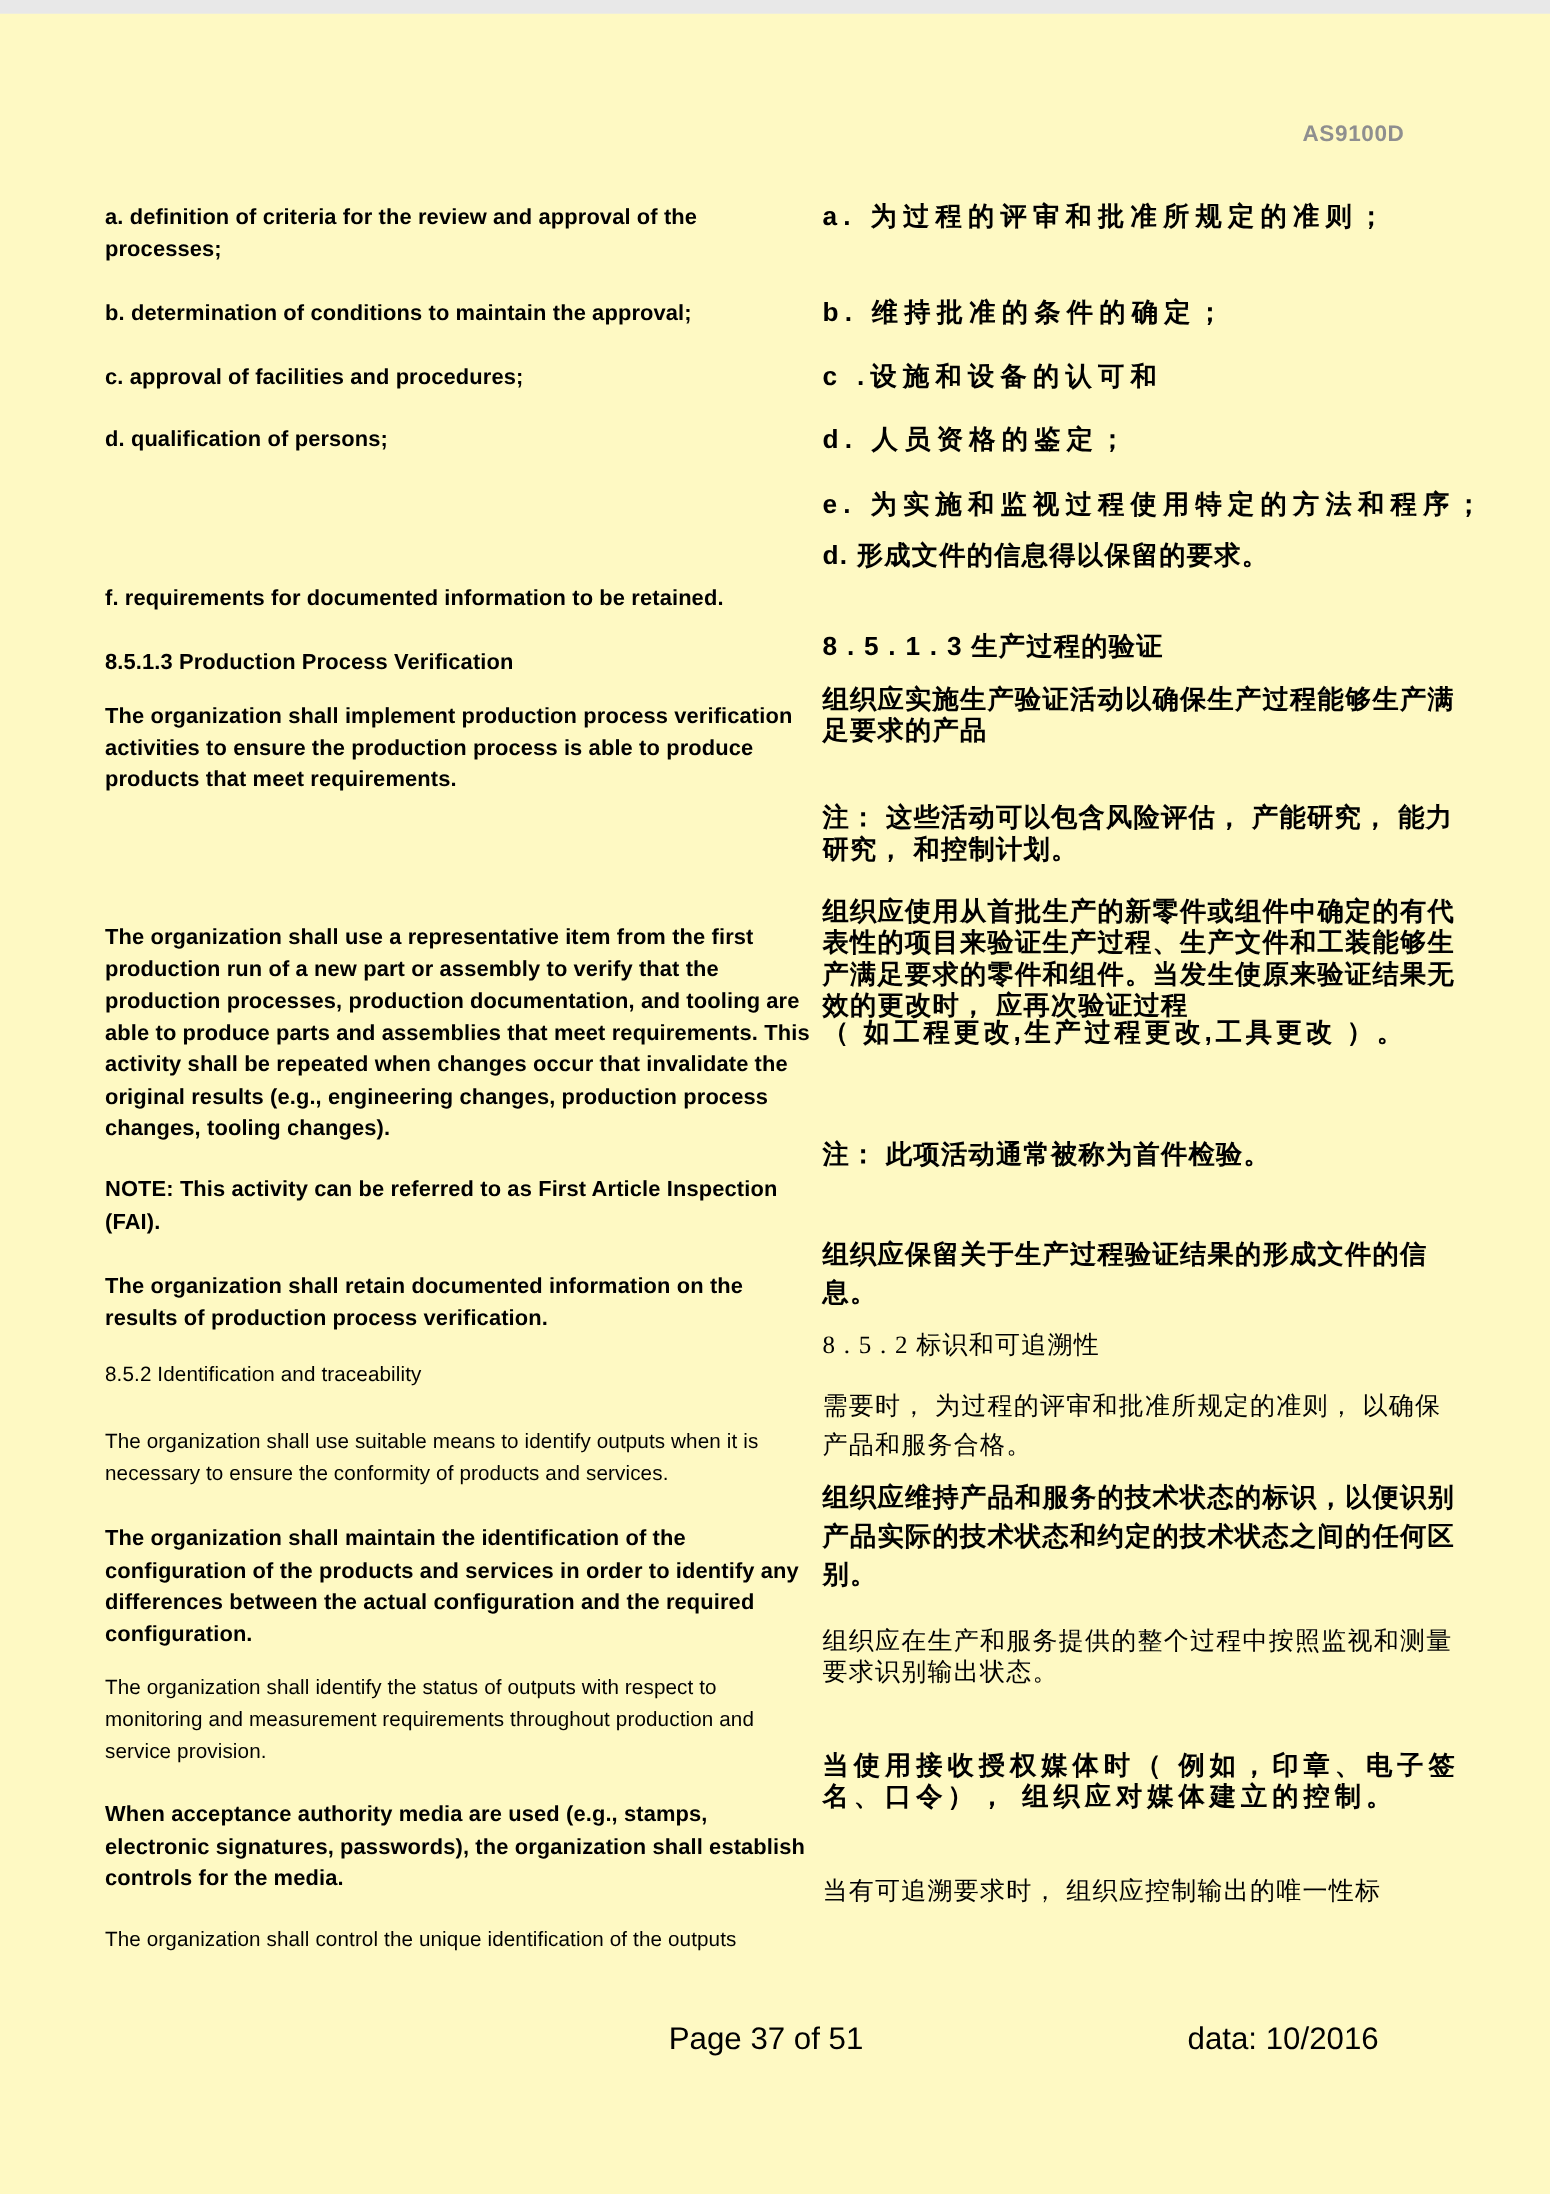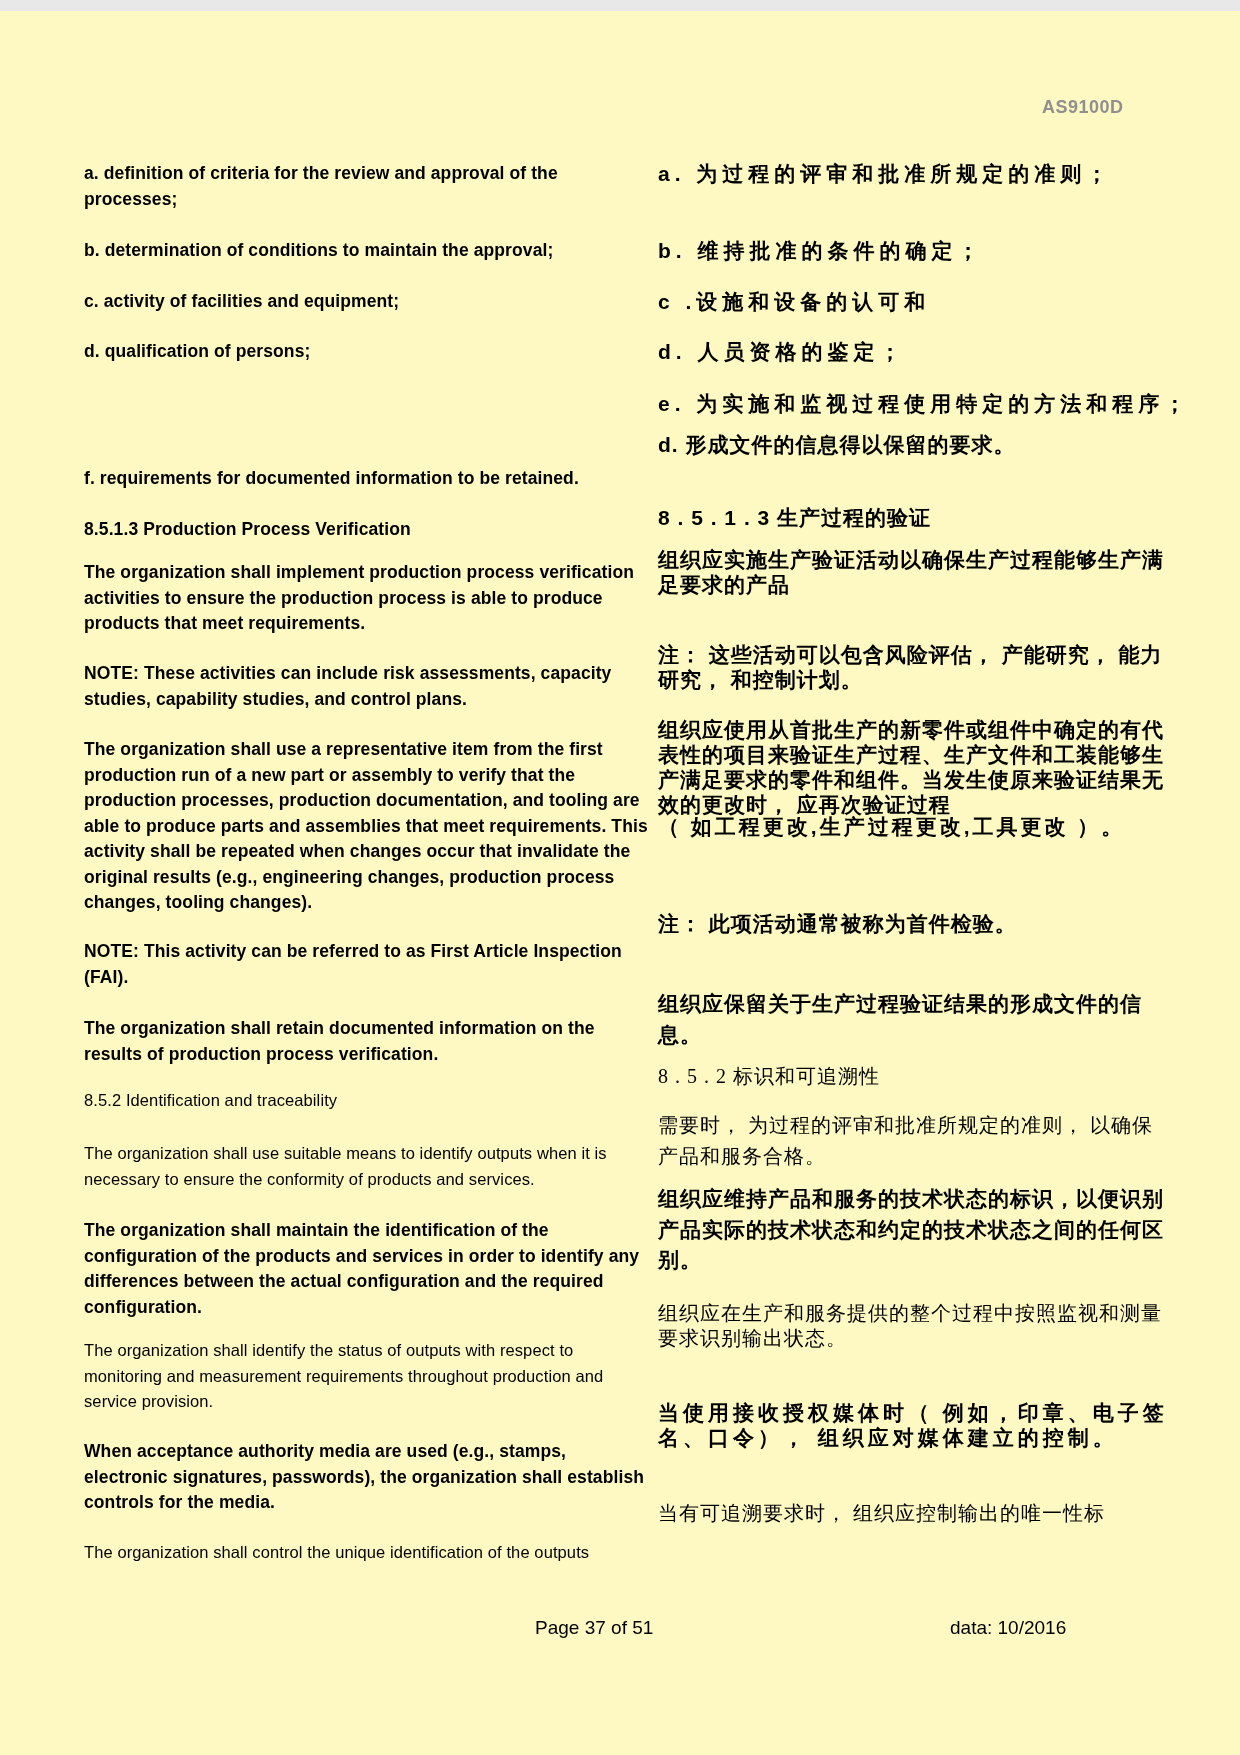--- a/index.html
+++ b/index.html
@@ -44,37 +44,36 @@
   .zh.sp3 { letter-spacing:3px; }
   .zh.sp4 { letter-spacing:4px; }
   .zh.lh30 { line-height:30.5px; }
   .zh.serif {
     font-family:"Liberation Serif", serif;
     font-weight:normal;
     font-size:20px;
   }
 
   
-  .footer-text { font-size:19px; }
+  .footer-text { font-size:25px; }
 </style>
 </head>
 <body>
 
 <div class="page">
 
   <div class="doc-code">AS9100D</div>
 
   <div class="tb en bi" style="top:150px">a. definition of criteria for the review and approval of the processes;</div>
   <div class="tb en bi" style="top:227px">b. determination of conditions to maintain the approval;</div>
-  <div class="tb en bi" style="top:278px">c. activity of facilities and equipment;</div>
+  <div class="tb en bi" style="top:278px">c. approval of facilities and procedures;</div>
   <div class="tb en bi" style="top:328px">d. qualification of persons;</div>
   <div class="tb en bi" style="top:455px">f. requirements for documented information to be retained.</div>
   <div class="tb en bi" style="top:506px">8.5.1.3 Production Process Verification</div>
   <div class="tb en bi" style="top:549px">The organization shall implement production process verification activities to ensure the production process is able to produce products that meet requirements.</div>
-  <div class="tb en bi" style="top:650px">NOTE: These activities can include risk assessments, capacity studies, capability studies, and control plans.</div>
   <div class="tb en bi" style="top:726px">The organization shall use a representative item from the first production run of a new part or assembly to verify that the production processes, production documentation, and tooling are able to produce parts and assemblies that meet requirements. This activity shall be repeated when changes occur that invalidate the original results (e.g., engineering changes, production process changes, tooling changes).</div>
   <div class="tb en bi" style="top:928px">NOTE: This activity can be referred to as First Article Inspection (FAI).</div>
   <div class="tb en bi" style="top:1005px">The organization shall retain documented information on the results of production process verification.</div>
   <div class="tb en reg" style="top:1077px">8.5.2 Identification and traceability</div>
   <div class="tb en reg" style="top:1130px">The organization shall use suitable means to identify outputs when it is necessary to ensure the conformity of products and services.</div>
   <div class="tb en bi" style="top:1207px">The organization shall maintain the identification of the configuration of the products and services in order to identify any differences between the actual configuration and the required configuration.</div>
   <div class="tb en reg" style="top:1327px">The organization shall identify the status of outputs with respect to monitoring and measurement requirements throughout production and service provision.</div>
   <div class="tb en bi" style="top:1428px">When acceptance authority media are used (e.g., stamps, electronic signatures, passwords), the organization shall establish controls for the media.</div>
   <div class="tb en reg" style="top:1529px">The organization shall control the unique identification of the outputs</div>
 

